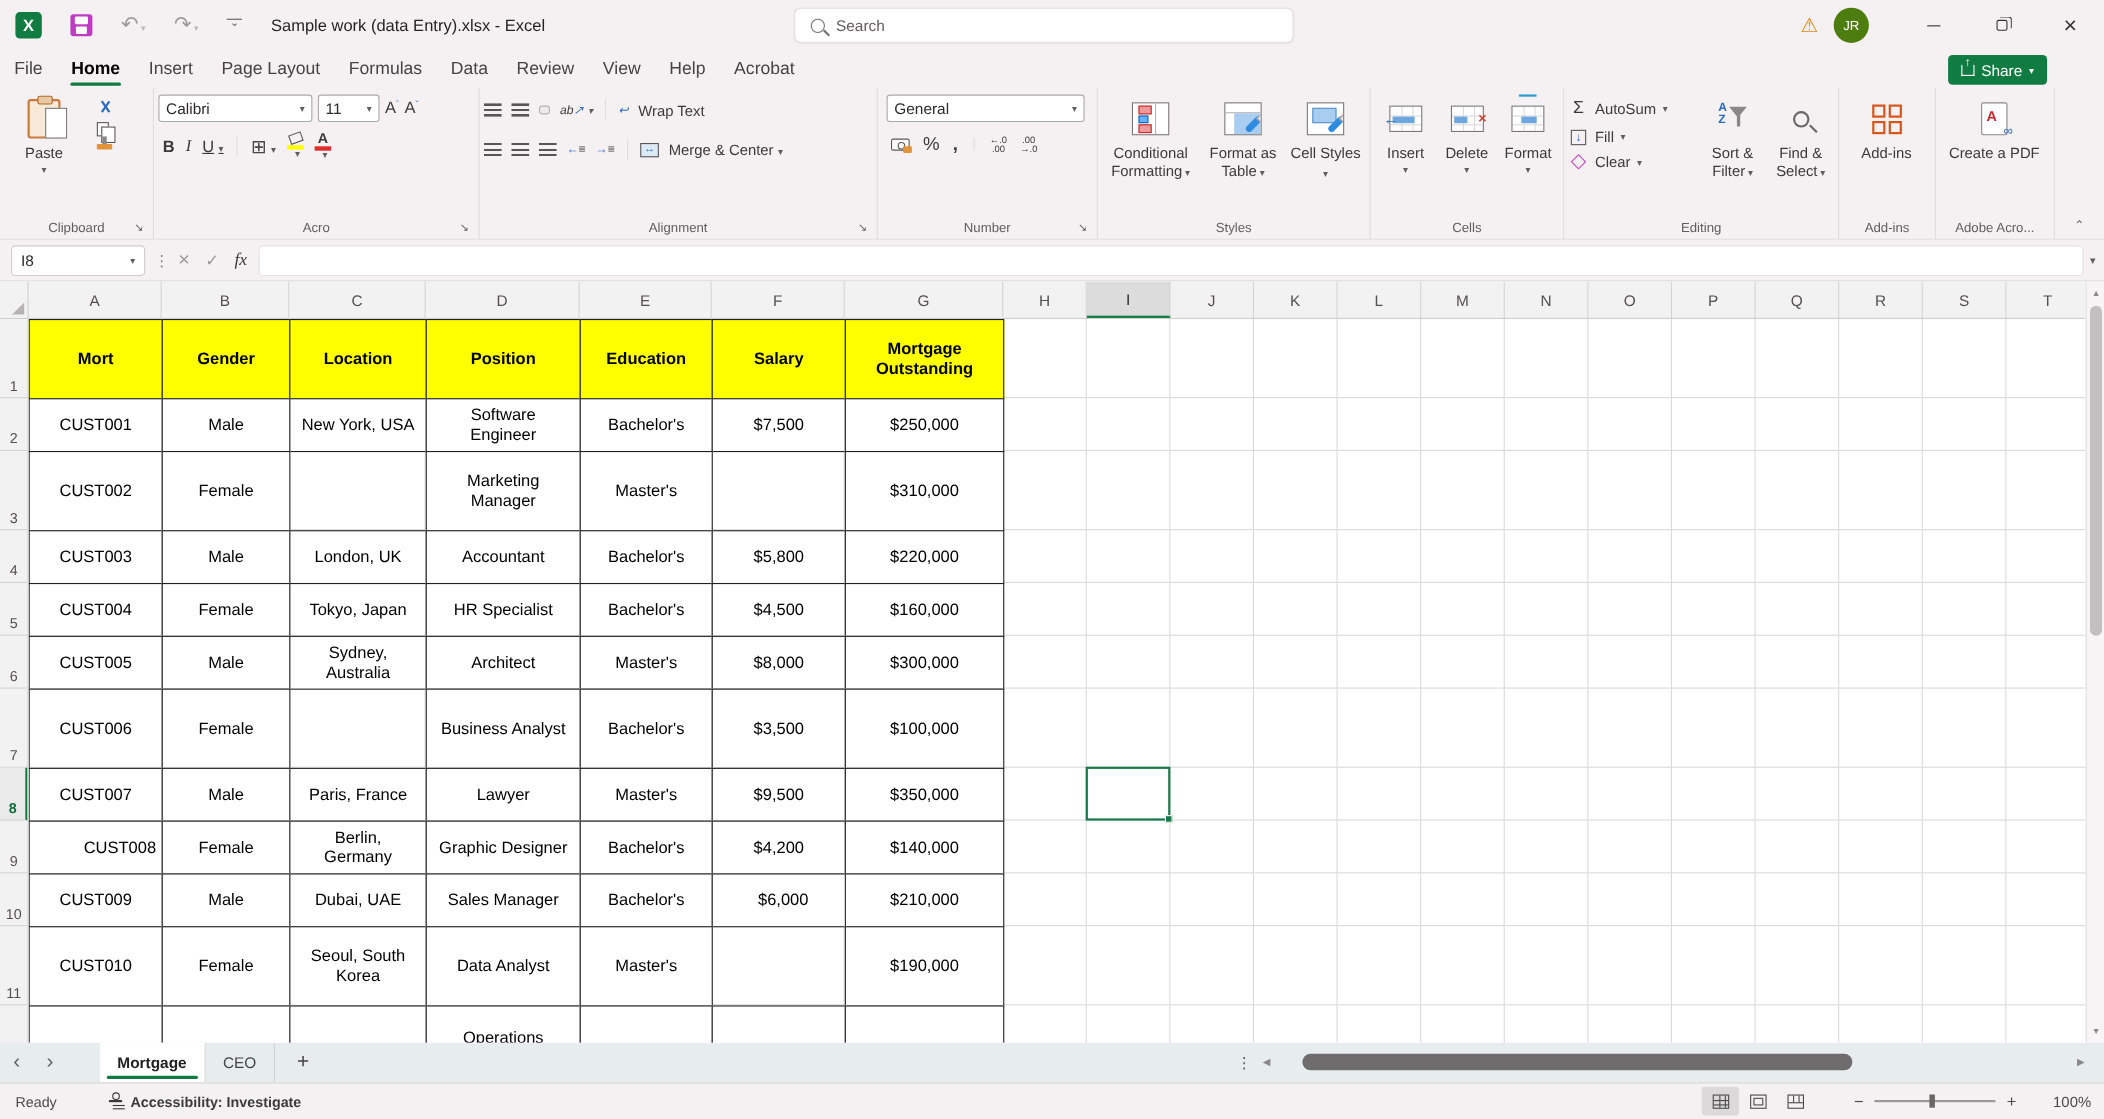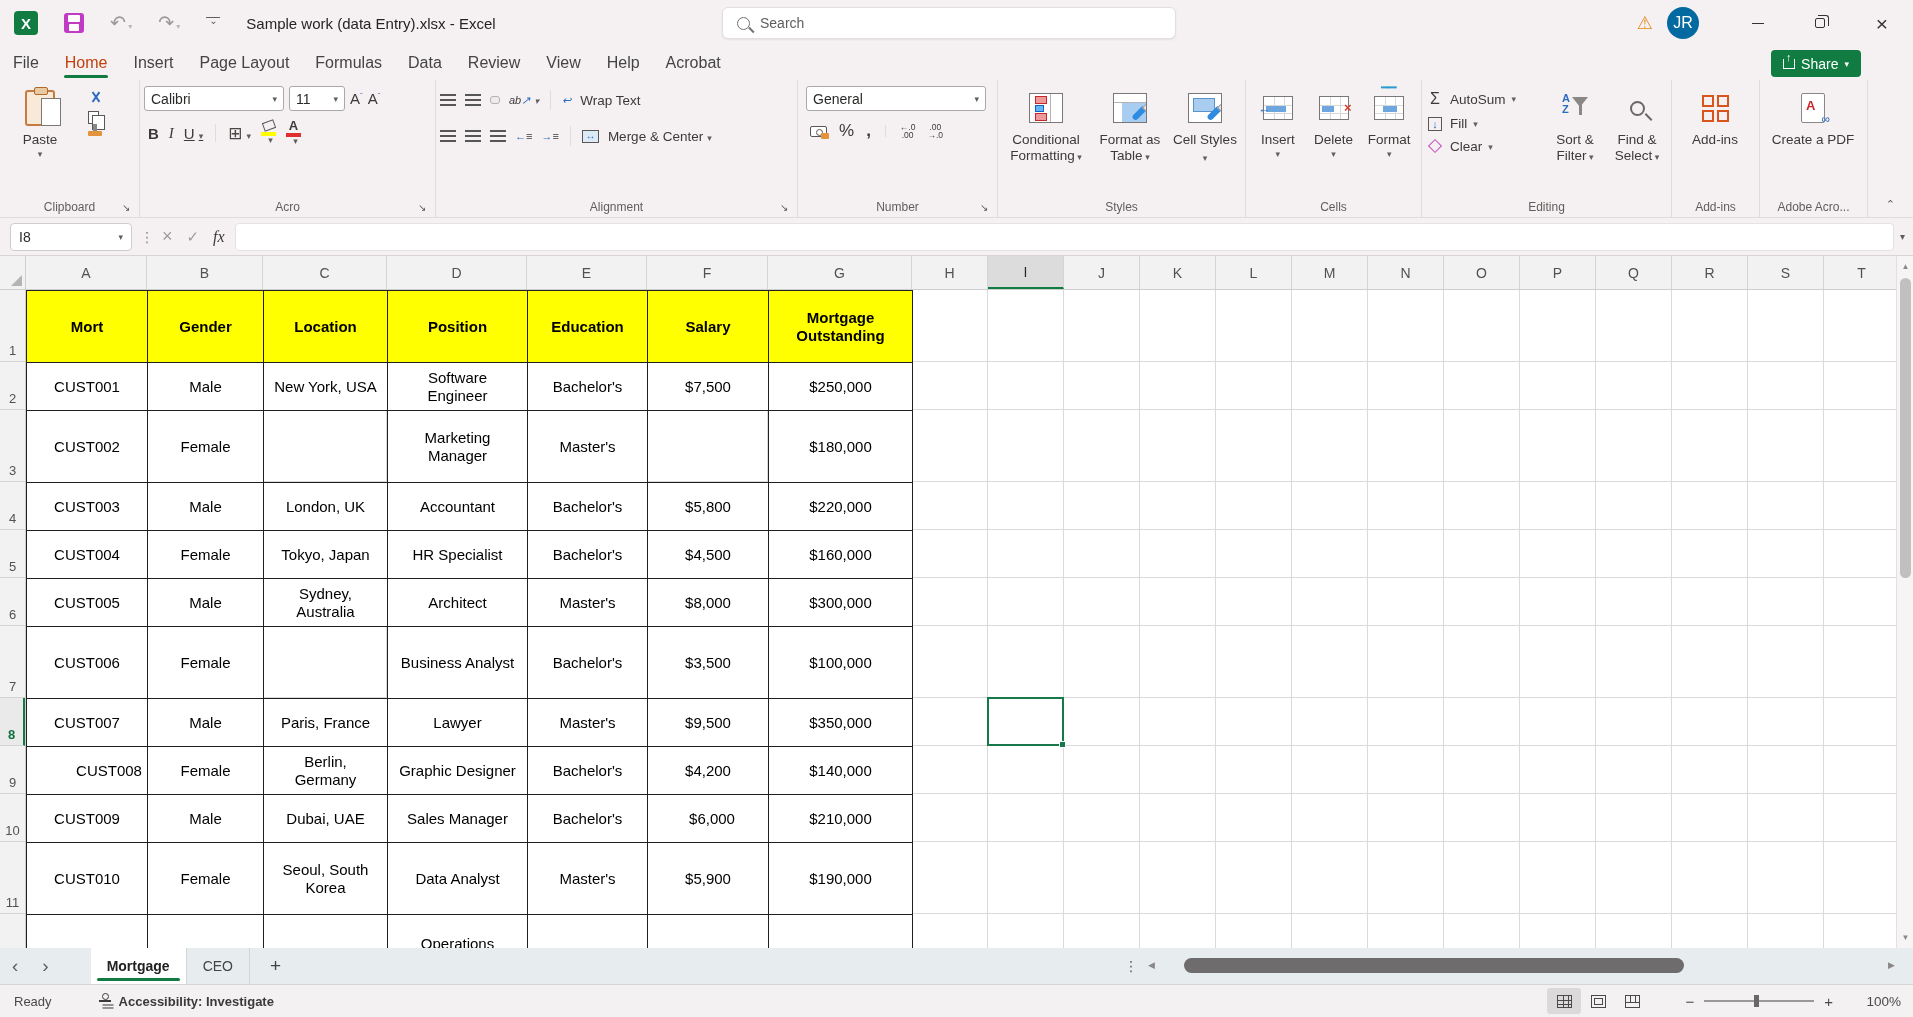--- a/index.html
+++ b/index.html
@@ -30,34 +30,34 @@
   #title-text { font-size:15px; color:#252423; white-space:nowrap; }
   #searchbox { position:absolute; left:722px; top:7px; width:454px; height:32px; background:#fff;
     border:1px solid #e3dfe0; border-radius:6px; display:flex; align-items:center; gap:10px;
     padding:0 14px; box-shadow:0 1px 2px rgba(0,0,0,.07); }
   .mag-icon { width:13px; height:13px; border:1.7px solid #737171; border-radius:50%; position:relative; flex:0 0 auto; }
   .mag-icon::after { content:""; position:absolute; left:10px; top:11px; width:7px; height:1.7px; background:#737171; transform:rotate(45deg); }
   #searchbox .ph { font-size:14px; color:#605e5c; }
   #titlebar .right { position:absolute; right:0; top:0; height:46px; display:flex; align-items:center; }
   .warn-icon { color:#e08914; font-size:18px; margin-right:14px; }
   .warn-icon::before { content:"⚠"; }
-  .avatar { width:32px; height:32px; border-radius:50%; background:#0369a1; color:#fff; font-size:16px;
+  .avatar { width:32px; height:32px; border-radius:50%; background:#4d7c0f; color:#fff; font-size:12px;
     display:flex; align-items:center; justify-content:center; margin-right:28px; }
   .winbtn { width:62px; height:46px; display:flex; align-items:center; justify-content:center; color:#333; }
   .min-glyph { width:12px; border-top:1.4px solid #333; }
   .restore-glyph { width:10px; height:10px; border:1.4px solid #333; border-radius:2px; position:relative; }
   .restore-glyph::before { content:""; position:absolute; left:2px; top:-4px; width:10px; height:10px;
     border-top:1.4px solid #333; border-right:1.4px solid #333; border-radius:0 3px 0 0; }
   .close-glyph { font-size:17px; color:#333; line-height:1; }
   .close-glyph::before { content:"×"; font-size:21px; }
 
   
   #ribbontabs { position:absolute; top:46px; left:0; width:1913px; height:34px; display:flex; align-items:center; }
   .rtab { font-size:16px; color:#444; padding:0 13px; height:34px; display:flex; align-items:center; position:relative; }
-  .rtab.active { font-weight:normal; color:#c2410c; }
+  .rtab.active { font-weight:bold; color:#000000; }
   .rtab.active::after { content:""; position:absolute; left:12px; right:12px; bottom:2px; height:3px; background:#107C41; border-radius:2px; }
   #share-btn { position:absolute; right:52px; top:4px; height:27px; background:#107C41; color:#fff;
     border-radius:4px; display:flex; align-items:center; padding:0 12px; gap:6px; font-size:14px; }
   .share-glyph { width:12px; height:10px; border:1.4px solid #fff; border-top:none; position:relative; }
   .share-glyph::before { content:"↑"; position:absolute; left:2px; top:-8px; font-size:11px; }
   #share-btn::after { content:"▾"; font-size:9px; }
 
   
   #ribbon { position:absolute; top:80px; left:0; width:1913px; height:138px; background:#f5f1f2;
     border-bottom:1px solid #e0dbdc; display:flex; }
@@ -823,21 +823,21 @@
         <div class="tcell" style="left: 361px; top: 72px; width: 141px; height: 49px;">Software
 Engineer</div>
         <div class="tcell" style="left: 501px; top: 72px; width: 121px; height: 49px;">Bachelor's</div>
         <div class="tcell" style="left: 621px; top: 72px; width: 122px; height: 49px;">$7,500</div>
         <div class="tcell" style="left: 742px; top: 72px; width: 145px; height: 49px;">$250,000</div>
         <div class="tcell" style="left: 0px; top: 120px; width: 122px; height: 73px;">CUST002</div>
         <div class="tcell" style="left: 121px; top: 120px; width: 117px; height: 73px;">Female</div>
         <div class="tcell" style="left: 361px; top: 120px; width: 141px; height: 73px;">Marketing
 Manager</div>
         <div class="tcell" style="left: 501px; top: 120px; width: 121px; height: 73px;">Master's</div>
-        <div class="tcell" style="left: 742px; top: 120px; width: 145px; height: 73px;">$180,000</div>
+        <div class="tcell" style="left: 742px; top: 120px; width: 145px; height: 73px;">$310,000</div>
         <div class="tcell" style="left: 0px; top: 192px; width: 122px; height: 49px;">CUST003</div>
         <div class="tcell" style="left: 121px; top: 192px; width: 117px; height: 49px;">Male</div>
         <div class="tcell" style="left: 237px; top: 192px; width: 125px; height: 49px;">London, UK</div>
         <div class="tcell" style="left: 361px; top: 192px; width: 141px; height: 49px;">Accountant</div>
         <div class="tcell" style="left: 501px; top: 192px; width: 121px; height: 49px;">Bachelor's</div>
         <div class="tcell" style="left: 621px; top: 192px; width: 122px; height: 49px;">$5,800</div>
         <div class="tcell" style="left: 742px; top: 192px; width: 145px; height: 49px;">$220,000</div>
         <div class="tcell" style="left: 0px; top: 240px; width: 122px; height: 49px;">CUST004</div>
         <div class="tcell" style="left: 121px; top: 240px; width: 117px; height: 49px;">Female</div>
         <div class="tcell" style="left: 237px; top: 240px; width: 125px; height: 49px;">Tokyo, Japan</div>
@@ -880,21 +880,20 @@
         <div class="tcell" style="left: 361px; top: 504px; width: 141px; height: 49px;">Sales Manager</div>
         <div class="tcell" style="left: 501px; top: 504px; width: 121px; height: 49px;">Bachelor's</div>
         <div class="tcell" style="left: 621px; top: 504px; width: 130px; height: 49px;">$6,000</div>
         <div class="tcell" style="left: 742px; top: 504px; width: 145px; height: 49px;">$210,000</div>
         <div class="tcell" style="left: 0px; top: 552px; width: 122px; height: 73px;">CUST010</div>
         <div class="tcell" style="left: 121px; top: 552px; width: 117px; height: 73px;">Female</div>
         <div class="tcell" style="left: 237px; top: 552px; width: 125px; height: 73px;">Seoul, South
 Korea</div>
         <div class="tcell" style="left: 361px; top: 552px; width: 141px; height: 73px;">Data Analyst</div>
         <div class="tcell" style="left: 501px; top: 552px; width: 121px; height: 73px;">Master's</div>
-        <div class="tcell" style="left: 621px; top: 552px; width: 122px; height: 73px;">$5,900</div>
         <div class="tcell" style="left: 742px; top: 552px; width: 145px; height: 73px;">$190,000</div>
         <div class="tcell" style="left: 0px; top: 624px; width: 122px; height: 59px;"></div>
         <div class="tcell" style="left: 121px; top: 624px; width: 117px; height: 59px;"></div>
         <div class="tcell" style="left: 237px; top: 624px; width: 125px; height: 59px;"></div>
         <div class="tcell" style="left: 361px; top: 624px; width: 141px; height: 59px;">Operations</div>
         <div class="tcell" style="left: 501px; top: 624px; width: 121px; height: 59px;"></div>
         <div class="tcell" style="left: 621px; top: 624px; width: 122px; height: 59px;"></div>
         <div class="tcell" style="left: 742px; top: 624px; width: 145px; height: 59px;"></div>
         <div id="selbox" style="left: 961px; top: 407px; width: 77px; height: 49px;">
           <div class="handle"></div>

